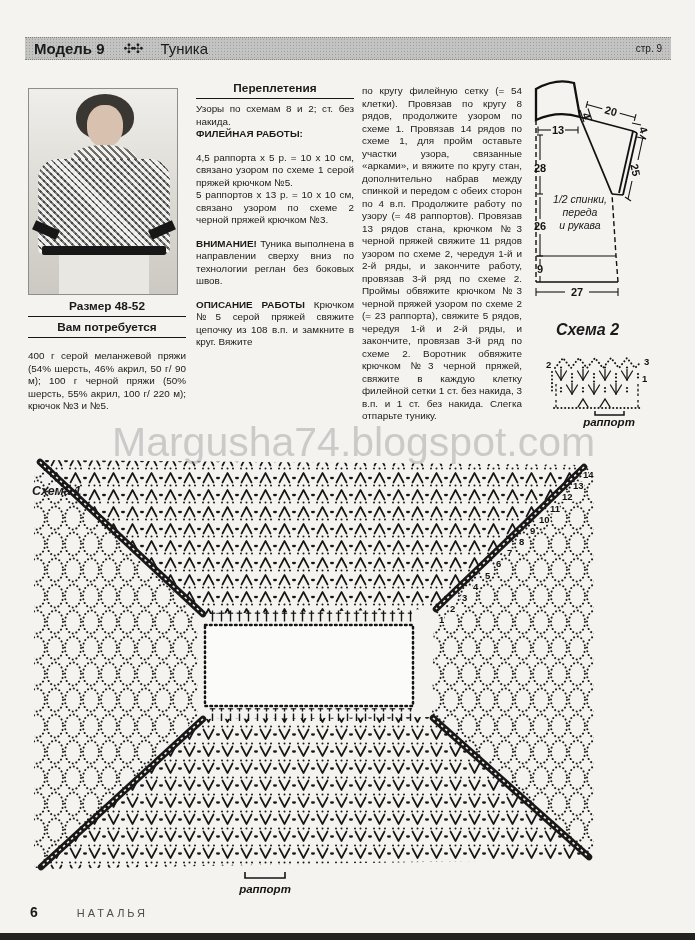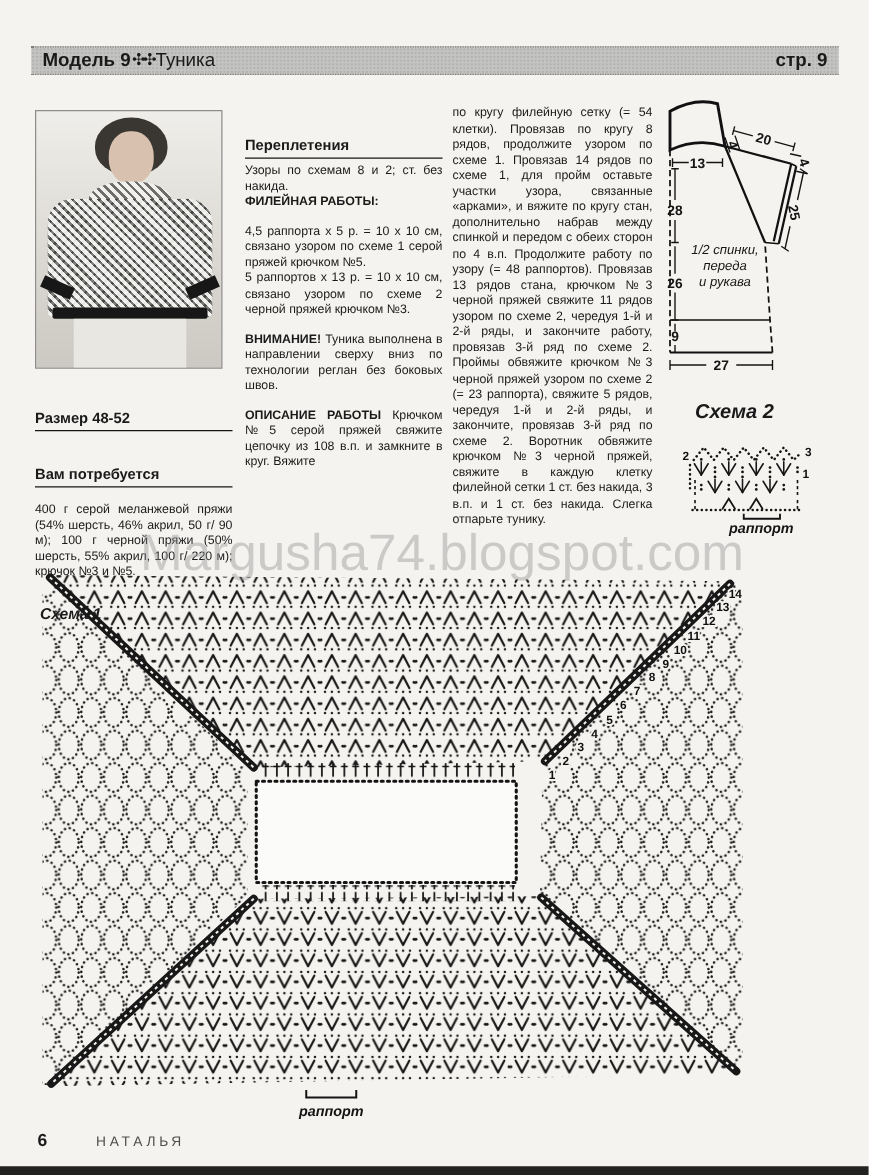--- a/index.html
+++ b/index.html
@@ -11,25 +11,25 @@
   
   .header-bar{
     position:absolute;left:25px;top:37px;width:646px;height:23px;
     background-color:#c3c3c1;
     background-image:radial-gradient(circle,#9f9f9d 24%,transparent 26%);
     background-size:3px 3px;
     border-top:1px dotted #7e7e7c;border-bottom:1px dotted #7e7e7c;
     display:flex;align-items:center;justify-content:space-between;
     padding:0 9px;box-sizing:border-box;
   }
-  .header-left{display:flex;align-items:baseline;gap:1px;}
+  .header-left{display:flex;align-items:baseline;gap:19px;}
   .hdr-model{font-size:15px;font-weight:700;}
   .hdr-sep{font-size:13px;letter-spacing:-2px;position:relative;top:-1px;}
   .hdr-title{font-size:15px;font-weight:400;}
-  .hdr-page{font-size:15px;font-weight:700;}
+  .hdr-page{font-size:10px;font-weight:400;}
   
   .photo{
     position:absolute;left:28px;top:88px;width:150px;height:207px;
     border:1px solid #8d8d8b;box-sizing:border-box;overflow:hidden;
     background:linear-gradient(180deg,#efeeea 0%,#dcd9d3 55%,#ccc9c3 100%);
   }
   .ph-hair{position:absolute;left:47px;top:5px;width:58px;height:46px;background:#3a3632;border-radius:50% 50% 46% 46%;}
   .ph-face{position:absolute;left:58px;top:16px;width:36px;height:42px;background:#d8c2af;border-radius:46%;}
   .ph-collar{position:absolute;left:42px;top:56px;width:66px;height:28px;border-radius:50%;
     background:repeating-linear-gradient(45deg,rgba(50,50,48,.6) 0 2px,rgba(242,242,240,.95) 2px 5px),#c9c6c0;}
@@ -40,21 +40,21 @@
       #bab7b1;}
   .ph-cuff-l{position:absolute;left:4px;top:136px;width:26px;height:10px;background:#171717;transform:rotate(24deg);}
   .ph-cuff-r{position:absolute;left:120px;top:136px;width:26px;height:10px;background:#171717;transform:rotate(-24deg);}
   .ph-hem{position:absolute;left:13px;top:157px;width:124px;height:9px;background:#171717;border-radius:2px;}
   .ph-lower{position:absolute;left:30px;top:166px;width:90px;height:41px;background:#e9e7e2;}
   
   .col{position:absolute;font-size:9.9px;line-height:12.5px;text-align:justify;}
   .col p{margin:0 0 0 0;}
   .h-rule{
     font-size:11.8px;font-weight:700;line-height:13px;
-    border-bottom:1.6px solid #161616;padding-bottom:3px;margin-bottom:4px;text-align:left;margin-top:28px;
+    border-bottom:1.6px solid #161616;padding-bottom:3px;margin-bottom:4px;text-align:center;
   }
   .left-col{left:28px;top:300px;width:158px;}
   .mid-col{left:196px;top:82px;width:158px;}
   .right-col{left:362px;top:85px;width:160px;}
   .inline-bold{font-weight:700;}
   .sp8{height:8px;} .sp11{height:11px;}
   
   .schematic-svg{position:absolute;left:528px;top:73px;}
   .scheme2-title{position:absolute;left:556px;top:321px;font-size:16px;font-weight:700;font-style:italic;}
   .scheme2-svg{position:absolute;left:545px;top:330px;}

